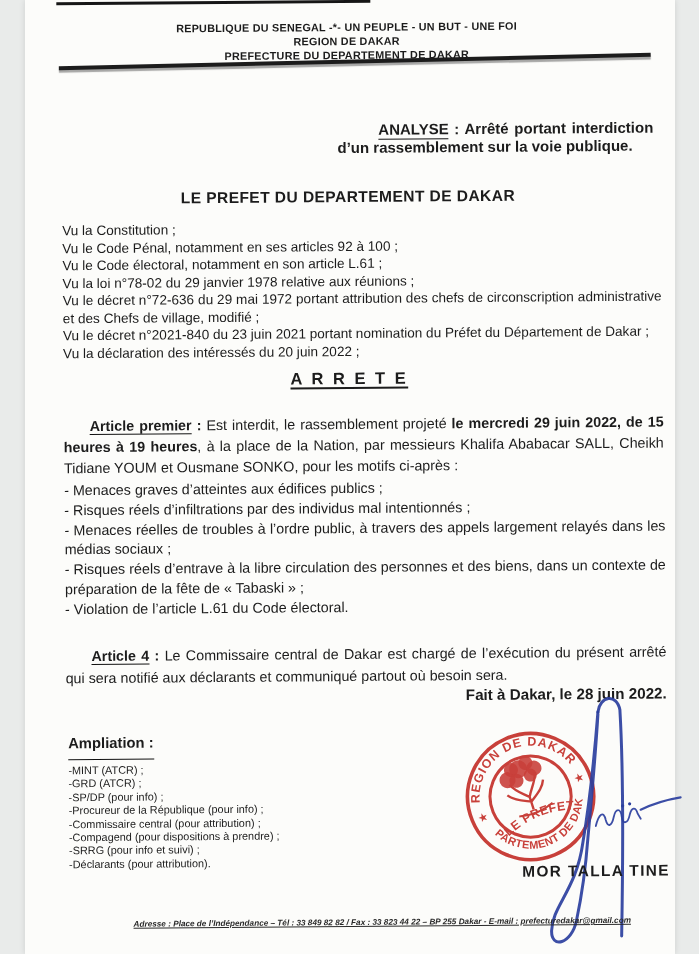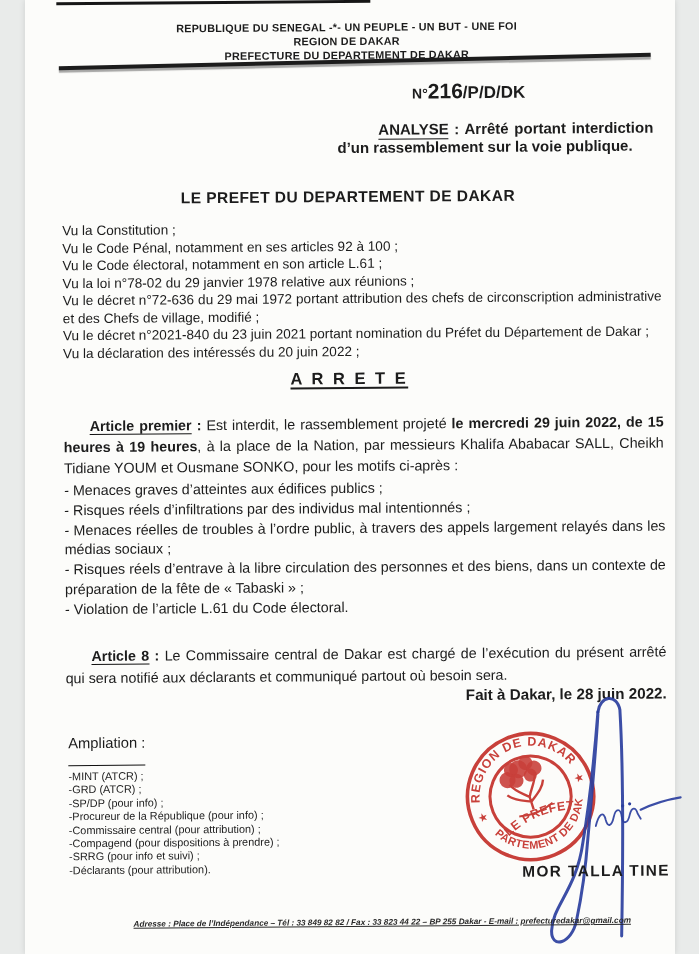--- a/index.html
+++ b/index.html
@@ -36,21 +36,21 @@
   .lbl-u{font-weight:bold;border-bottom:1.7px solid #111;margin-left:26px;}
   .bold{font-weight:bold;}
   #article1{left:64px;top:400px;width:600px;line-height:20.8px;}
   #motifs{left:64px;top:479px;width:601px;line-height:19.8px;font-size:14.3px;}
   #motifs .m{text-align:justify;}
   #article2{left:64px;top:630px;width:601px;line-height:21.6px;}
 
   .dateline{position:absolute;left:64px;top:687px;width:601px;text-align:right;font-weight:bold;font-size:15.2px;}
 
   .ampliation{position:absolute;left:66px;top:732px;width:310px;}
-  .ampliation .hd{display:inline-block;font-size:14.8px;font-weight:normal;border-bottom:1.9px solid #111;padding-bottom:14px;margin-bottom:4px;}
+  .ampliation .hd{display:inline-block;font-size:14.8px;font-weight:bold;border-bottom:1.9px solid #111;padding-bottom:8px;margin-bottom:4px;}
   .ampliation .it{font-size:10.9px;line-height:13.4px;}
 
   .stamp-svg{position:absolute;left:452px;top:722px;width:152px;height:152px;color:#c5322c;opacity:.93;}
   .sig-svg{position:absolute;left:420px;top:688px;width:279px;height:266px;}
   .sig-svg path{stroke:#2b3f9e;fill:none;stroke-linecap:round;opacity:.92;}
   .signer{position:absolute;left:519px;top:864px;font-size:15.4px;font-weight:bold;letter-spacing:1.4px;white-space:nowrap;}
 
   .footer{position:absolute;left:130px;top:918px;width:460px;text-align:center;font-size:8.2px;font-weight:bold;font-style:italic;
           text-decoration:underline;color:#2a2a2a;white-space:nowrap;}
 </style>
@@ -65,23 +65,20 @@
     <div class="topline"></div>
 
     <div class="hdr">
       <div>REPUBLIQUE DU SENEGAL  -*- UN PEUPLE - UN BUT - UNE FOI</div>
       <div>REGION DE DAKAR</div>
       <div>PREFECTURE DU DEPARTEMENT DE DAKAR</div>
     </div>
 
     <div class="rule"></div>
 
-    <div class="refno">
-      <span class="np">N°</span><span class="num">216</span><span class="sfx">/P/D/DK</span>
-    </div>
 
     <div class="analyse">
       <span class="lbl">ANALYSE</span><span> :  </span><span>Arrêté portant interdiction d’un rassemblement sur la voie publique.</span>
     </div>
 
     <div class="title">LE PREFET DU DEPARTEMENT DE DAKAR</div>
 
     <div class="visas">
       <div class="v">Vu la Constitution ;</div>
       <div class="v">Vu le Code Pénal, notamment en ses articles 92 à 100 ;</div>
@@ -100,21 +97,21 @@
 
     <div class="par" id="motifs">
       <div class="m">- Menaces graves d’atteintes aux édifices publics ;</div>
       <div class="m">- Risques réels d’infiltrations par des individus mal intentionnés ;</div>
       <div class="m">- Menaces réelles de troubles à l’ordre public, à travers des appels largement relayés dans les médias sociaux ;</div>
       <div class="m">- Risques réels d’entrave à la libre circulation des personnes et des biens, dans un contexte de préparation de la fête de « Tabaski » ;</div>
       <div class="m">- Violation de l’article L.61 du Code électoral.</div>
     </div>
 
     <p class="par" id="article2">
-      <span class="lbl-u">Article 8</span><span class="bold"> : </span><span>Le Commissaire central de Dakar est chargé de l’exécution du présent arrêté qui sera notifié aux déclarants et communiqué partout où besoin sera.</span>
+      <span class="lbl-u">Article 4</span><span class="bold"> : </span><span>Le Commissaire central de Dakar est chargé de l’exécution du présent arrêté qui sera notifié aux déclarants et communiqué partout où besoin sera.</span>
     </p>
 
     <div class="dateline">Fait à Dakar, le 28 juin 2022.</div>
 
     <div class="ampliation">
       <div><span class="hd">Ampliation :</span></div>
       <div class="it">-MINT (ATCR) ;</div>
       <div class="it">-GRD (ATCR) ;</div>
       <div class="it">-SP/DP (pour info) ;</div>
       <div class="it">-Procureur de la République (pour info) ;</div>

